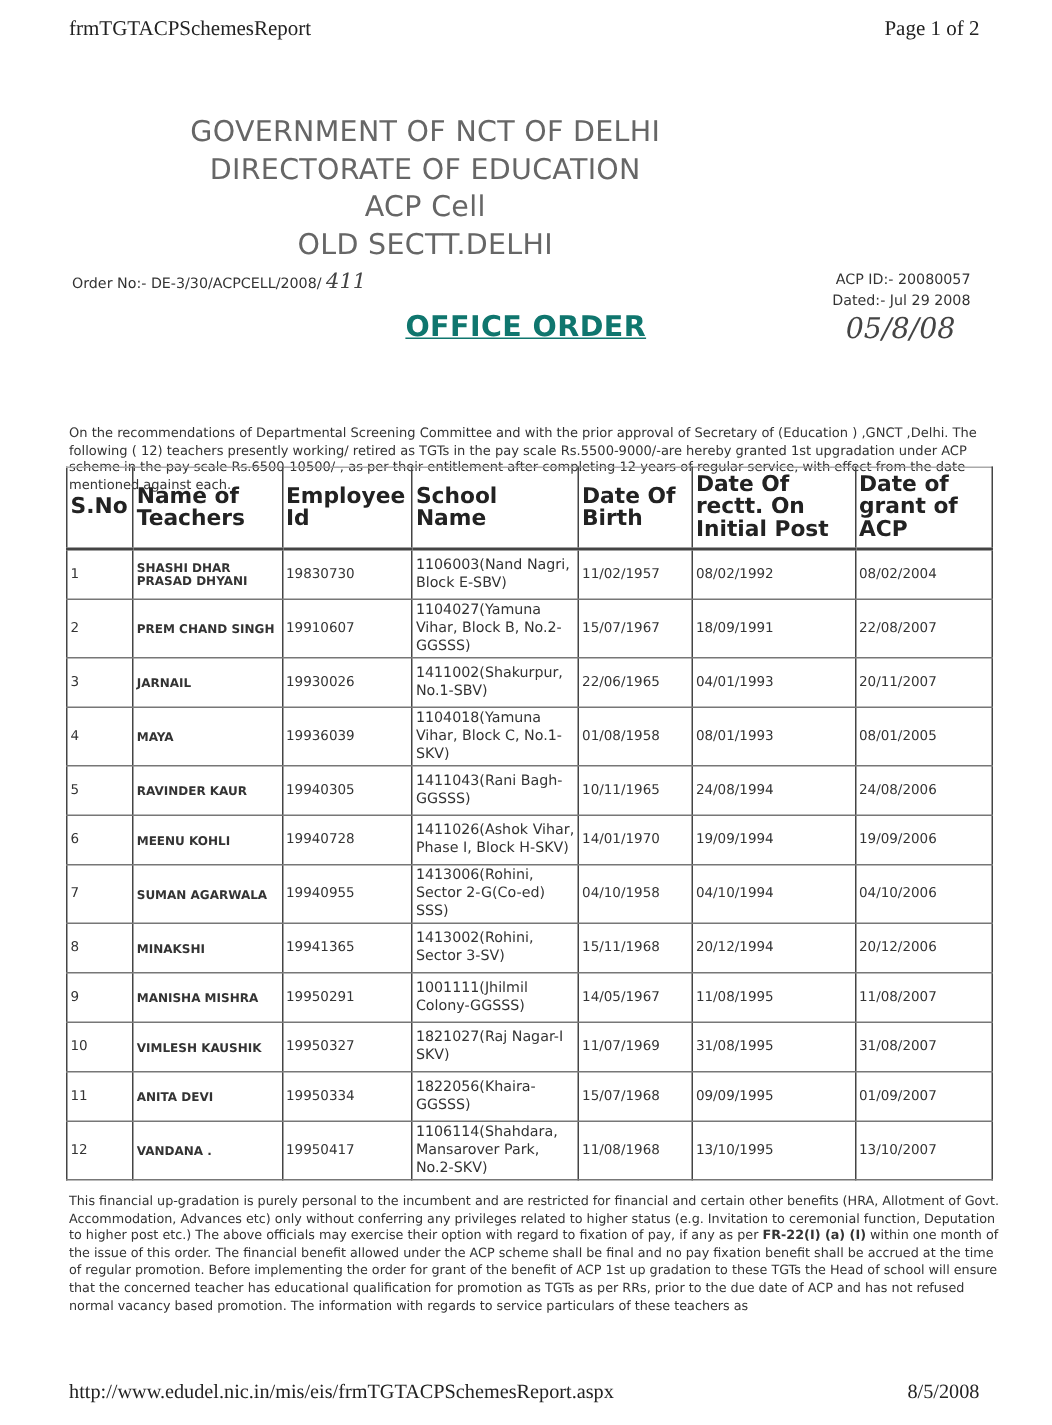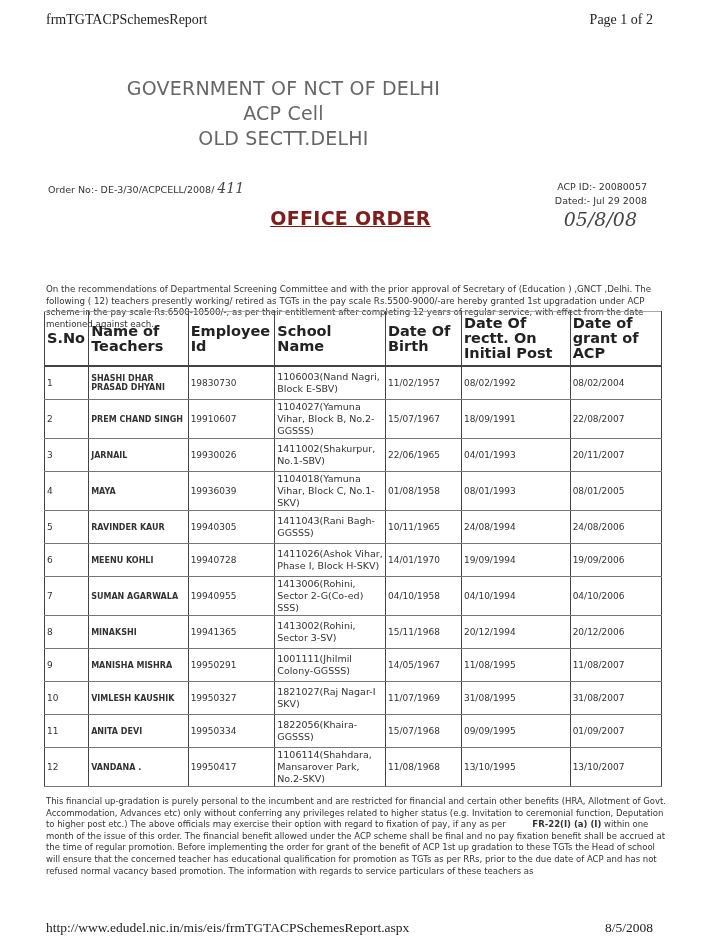--- a/index.html
+++ b/index.html
@@ -4,42 +4,43 @@
   <style>
     html, body { margin: 0; padding: 0; background: #ffffff; }
     body { width: 701px; height: 950px; position: relative; overflow: hidden; color: #222; font-family: "DejaVu Sans", sans-serif; }
     .browser-header { position: absolute; top: 12px; left: 46px; right: 48px; display: flex; justify-content: space-between; font-family: "Liberation Serif", serif; font-size: 14px; color: #222; }
     .browser-footer { position: absolute; top: 920px; left: 46px; right: 48px; display: flex; justify-content: space-between; font-family: "Liberation Serif", serif; font-size: 13.5px; color: #222; }
     .letterhead { position: absolute; top: 76px; left: 0; width: 567px; text-align: center; font-family: "DejaVu Sans", sans-serif; color: #666; font-size: 19px; line-height: 25px; letter-spacing: 0.2px; }
     .order-row { position: absolute; top: 180px; left: 48px; font-size: 9.5px; color: #333; }
     .order-no .hand { font-family: "DejaVu Serif", serif; font-size: 14px; color: #444; font-style: italic; margin-left: 3px; }
     .acp-block { position: absolute; top: 180px; right: 54px; text-align: right; font-size: 9.5px; color: #333; line-height: 14px; }
     .handdate { position: absolute; top: 208px; right: 64px; font-family: "DejaVu Serif", serif; font-style: italic; font-size: 19px; color: #444; }
-    .office-order { position: absolute; top: 207px; left: 0; width: 701px; text-align: center; font-size: 19px; font-weight: bold; text-decoration: underline; color: #7f1d1d; letter-spacing: 0.3px; }
+    .office-order { position: absolute; top: 207px; left: 0; width: 701px; text-align: center; font-size: 19px; font-weight: bold; text-decoration: underline; color: #0f766e; letter-spacing: 0.3px; }
     .intro { position: absolute; top: 236px; left: 46px; width: 620px; font-size: 8.7px; line-height: 11.5px; color: #333; margin-top: 48px; }
     table.acp { position: absolute; top: 311px; left: 44px; width: 618px; border-collapse: collapse; font-size: 9px; color: #333; }
     table.acp th, table.acp td { border-left: 1px solid #444; border-right: 1px solid #444; border-bottom: 1px solid #777; padding: 1px 2px; vertical-align: middle; text-align: left; }
     table.acp th { font-size: 14.5px; font-weight: bold; line-height: 15px; color: #222; padding-top: 4px; padding-bottom: 4px; border-bottom: 2px solid #444; }
     table.acp tr:first-child th { border-top: 1px solid #aaa; }
     table.acp td.name { font-size: 8px; font-weight: bold; text-transform: uppercase; }
     table.acp td.school { font-size: 9.5px; line-height: 12px; }
     table.acp tr.data-row td { height: 30px; }
     .footer-para { position: absolute; top: 796px; left: 46px; width: 625px; font-size: 8.5px; line-height: 11.6px; color: #333; }
-    .footer-para b { font-weight: bold; margin-left: 24px; }
+    .footer-para b { font-weight: bold; }
   </style>
 </head>
 <body>
 
 <div class="browser-header">
   <span>frmTGTACPSchemesReport</span>
   <span>Page 1 of 2</span>
 </div>
 
 <div class="letterhead">
   <div>GOVERNMENT OF NCT OF DELHI</div>
+  <div>DIRECTORATE OF EDUCATION</div>
   <div>ACP Cell</div>
   <div>OLD SECTT.DELHI</div>
 </div>
 
 <div class="order-row order-no">
   <span>Order No:- DE-3/30/ACPCELL/2008/</span><span class="hand">411</span>
 </div>
 
 <div class="acp-block">
   <div>ACP ID:- 20080057</div>

